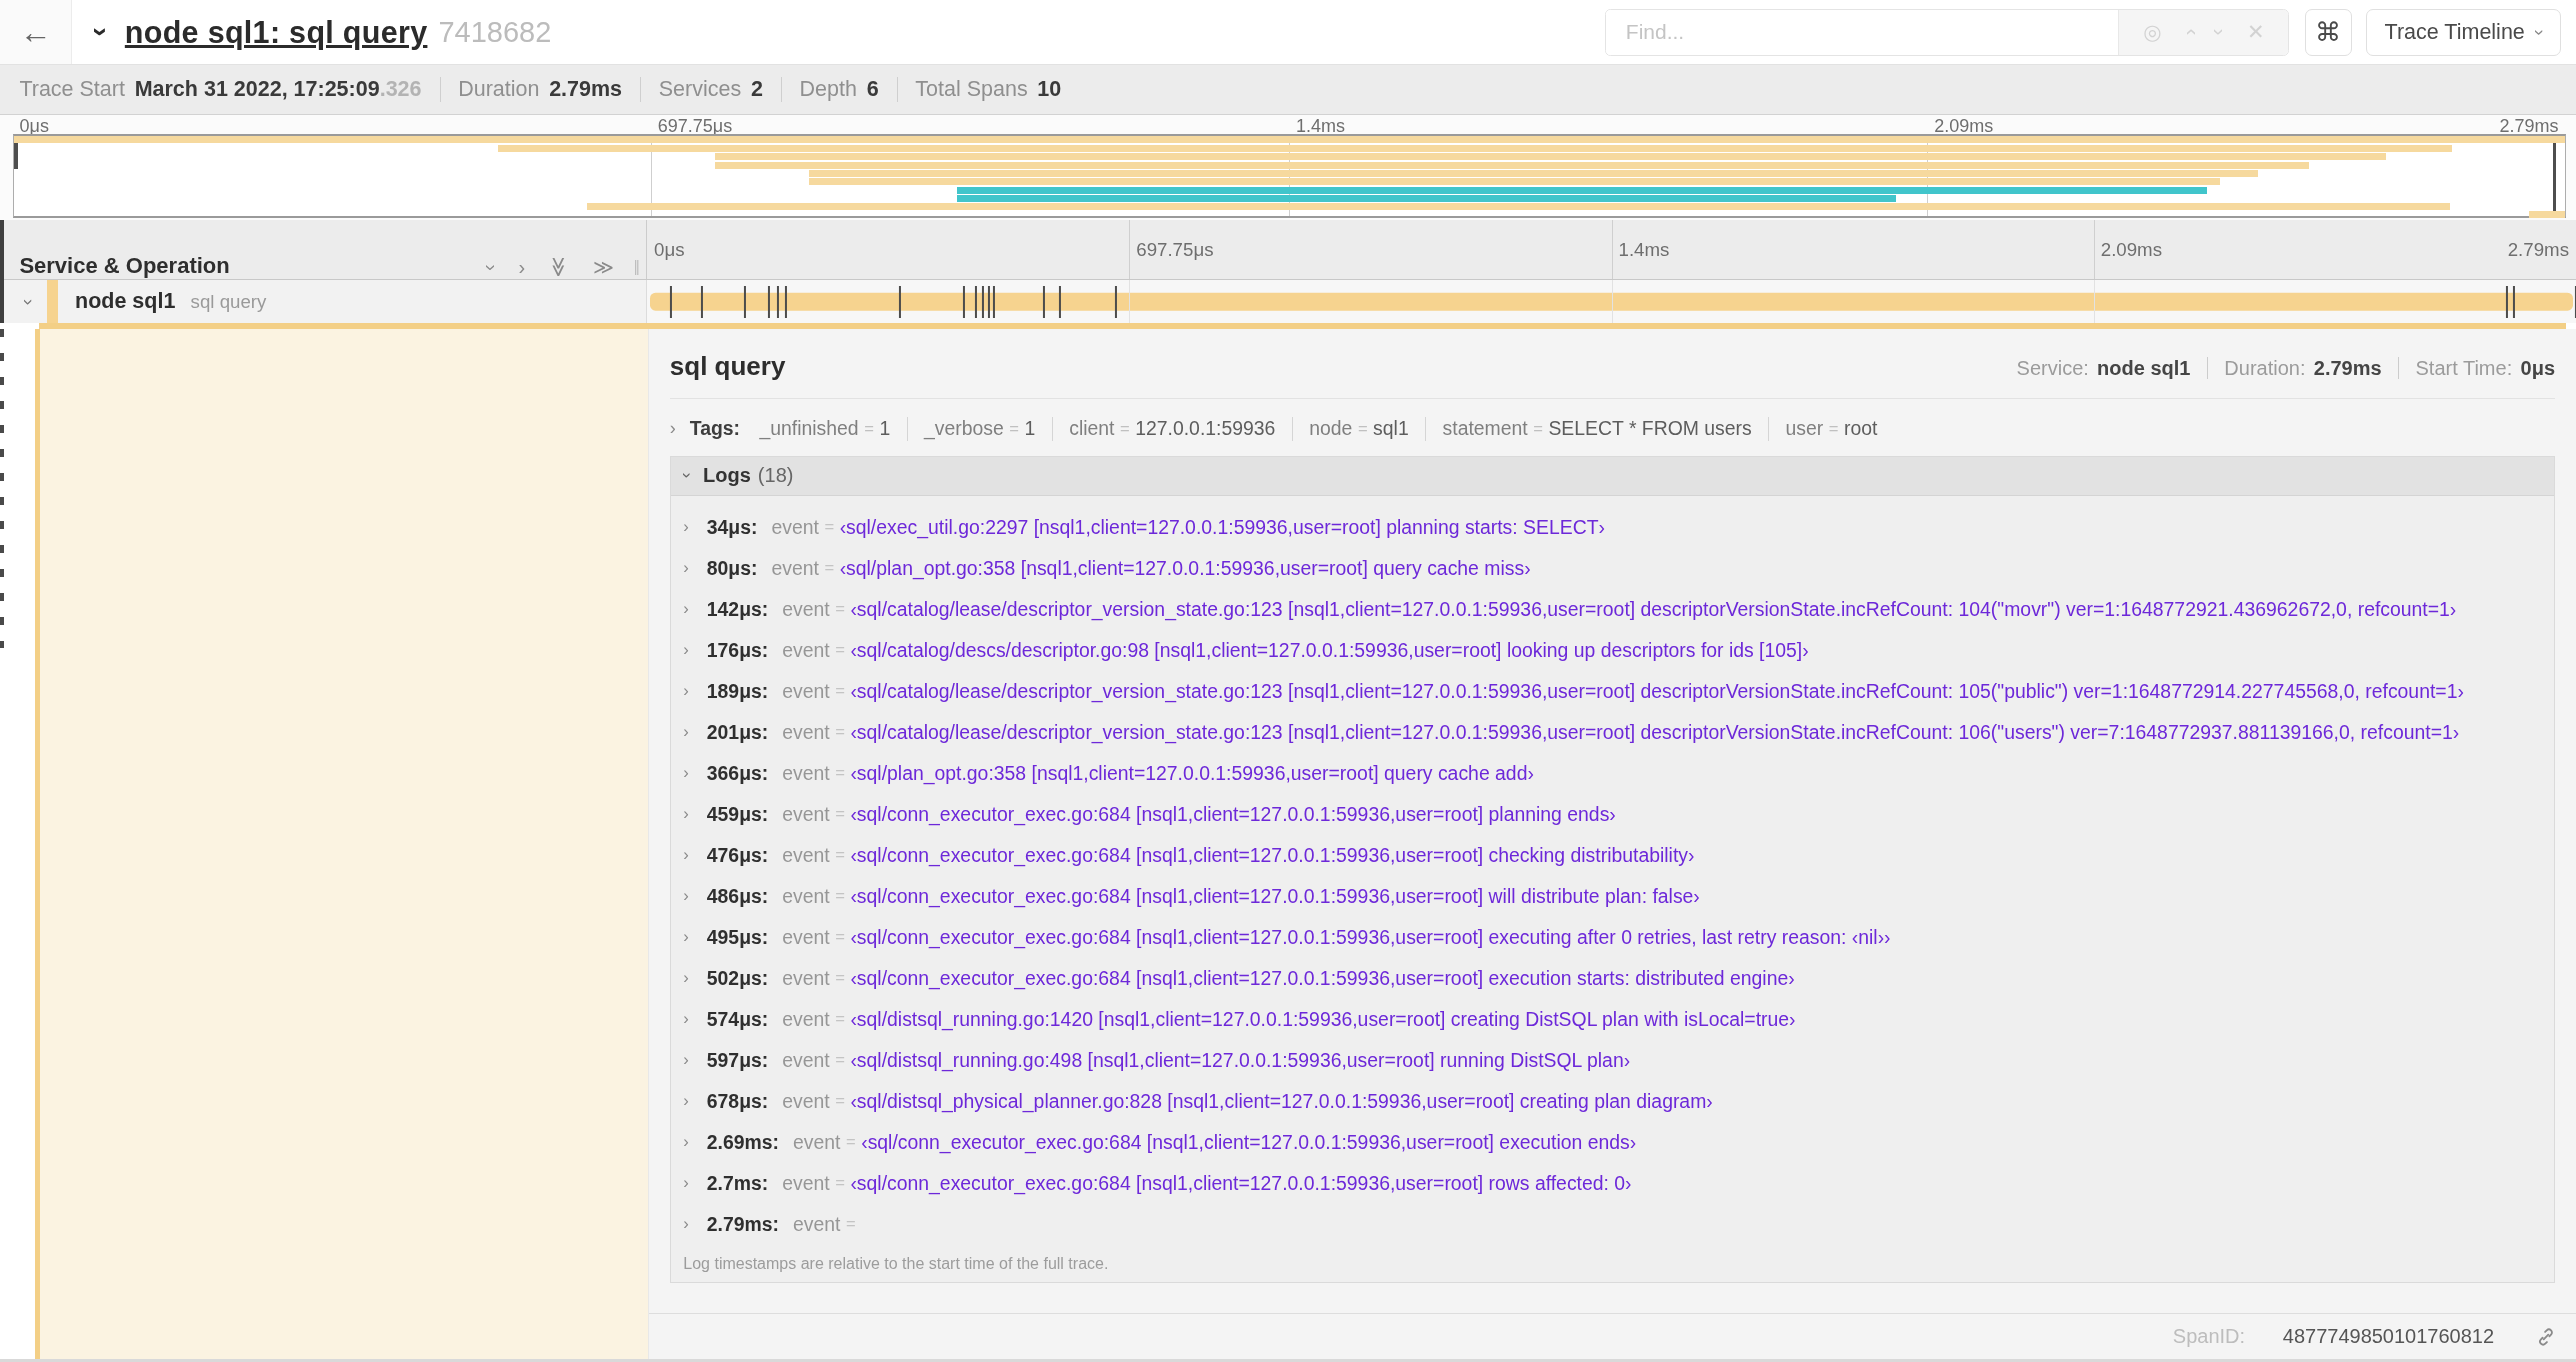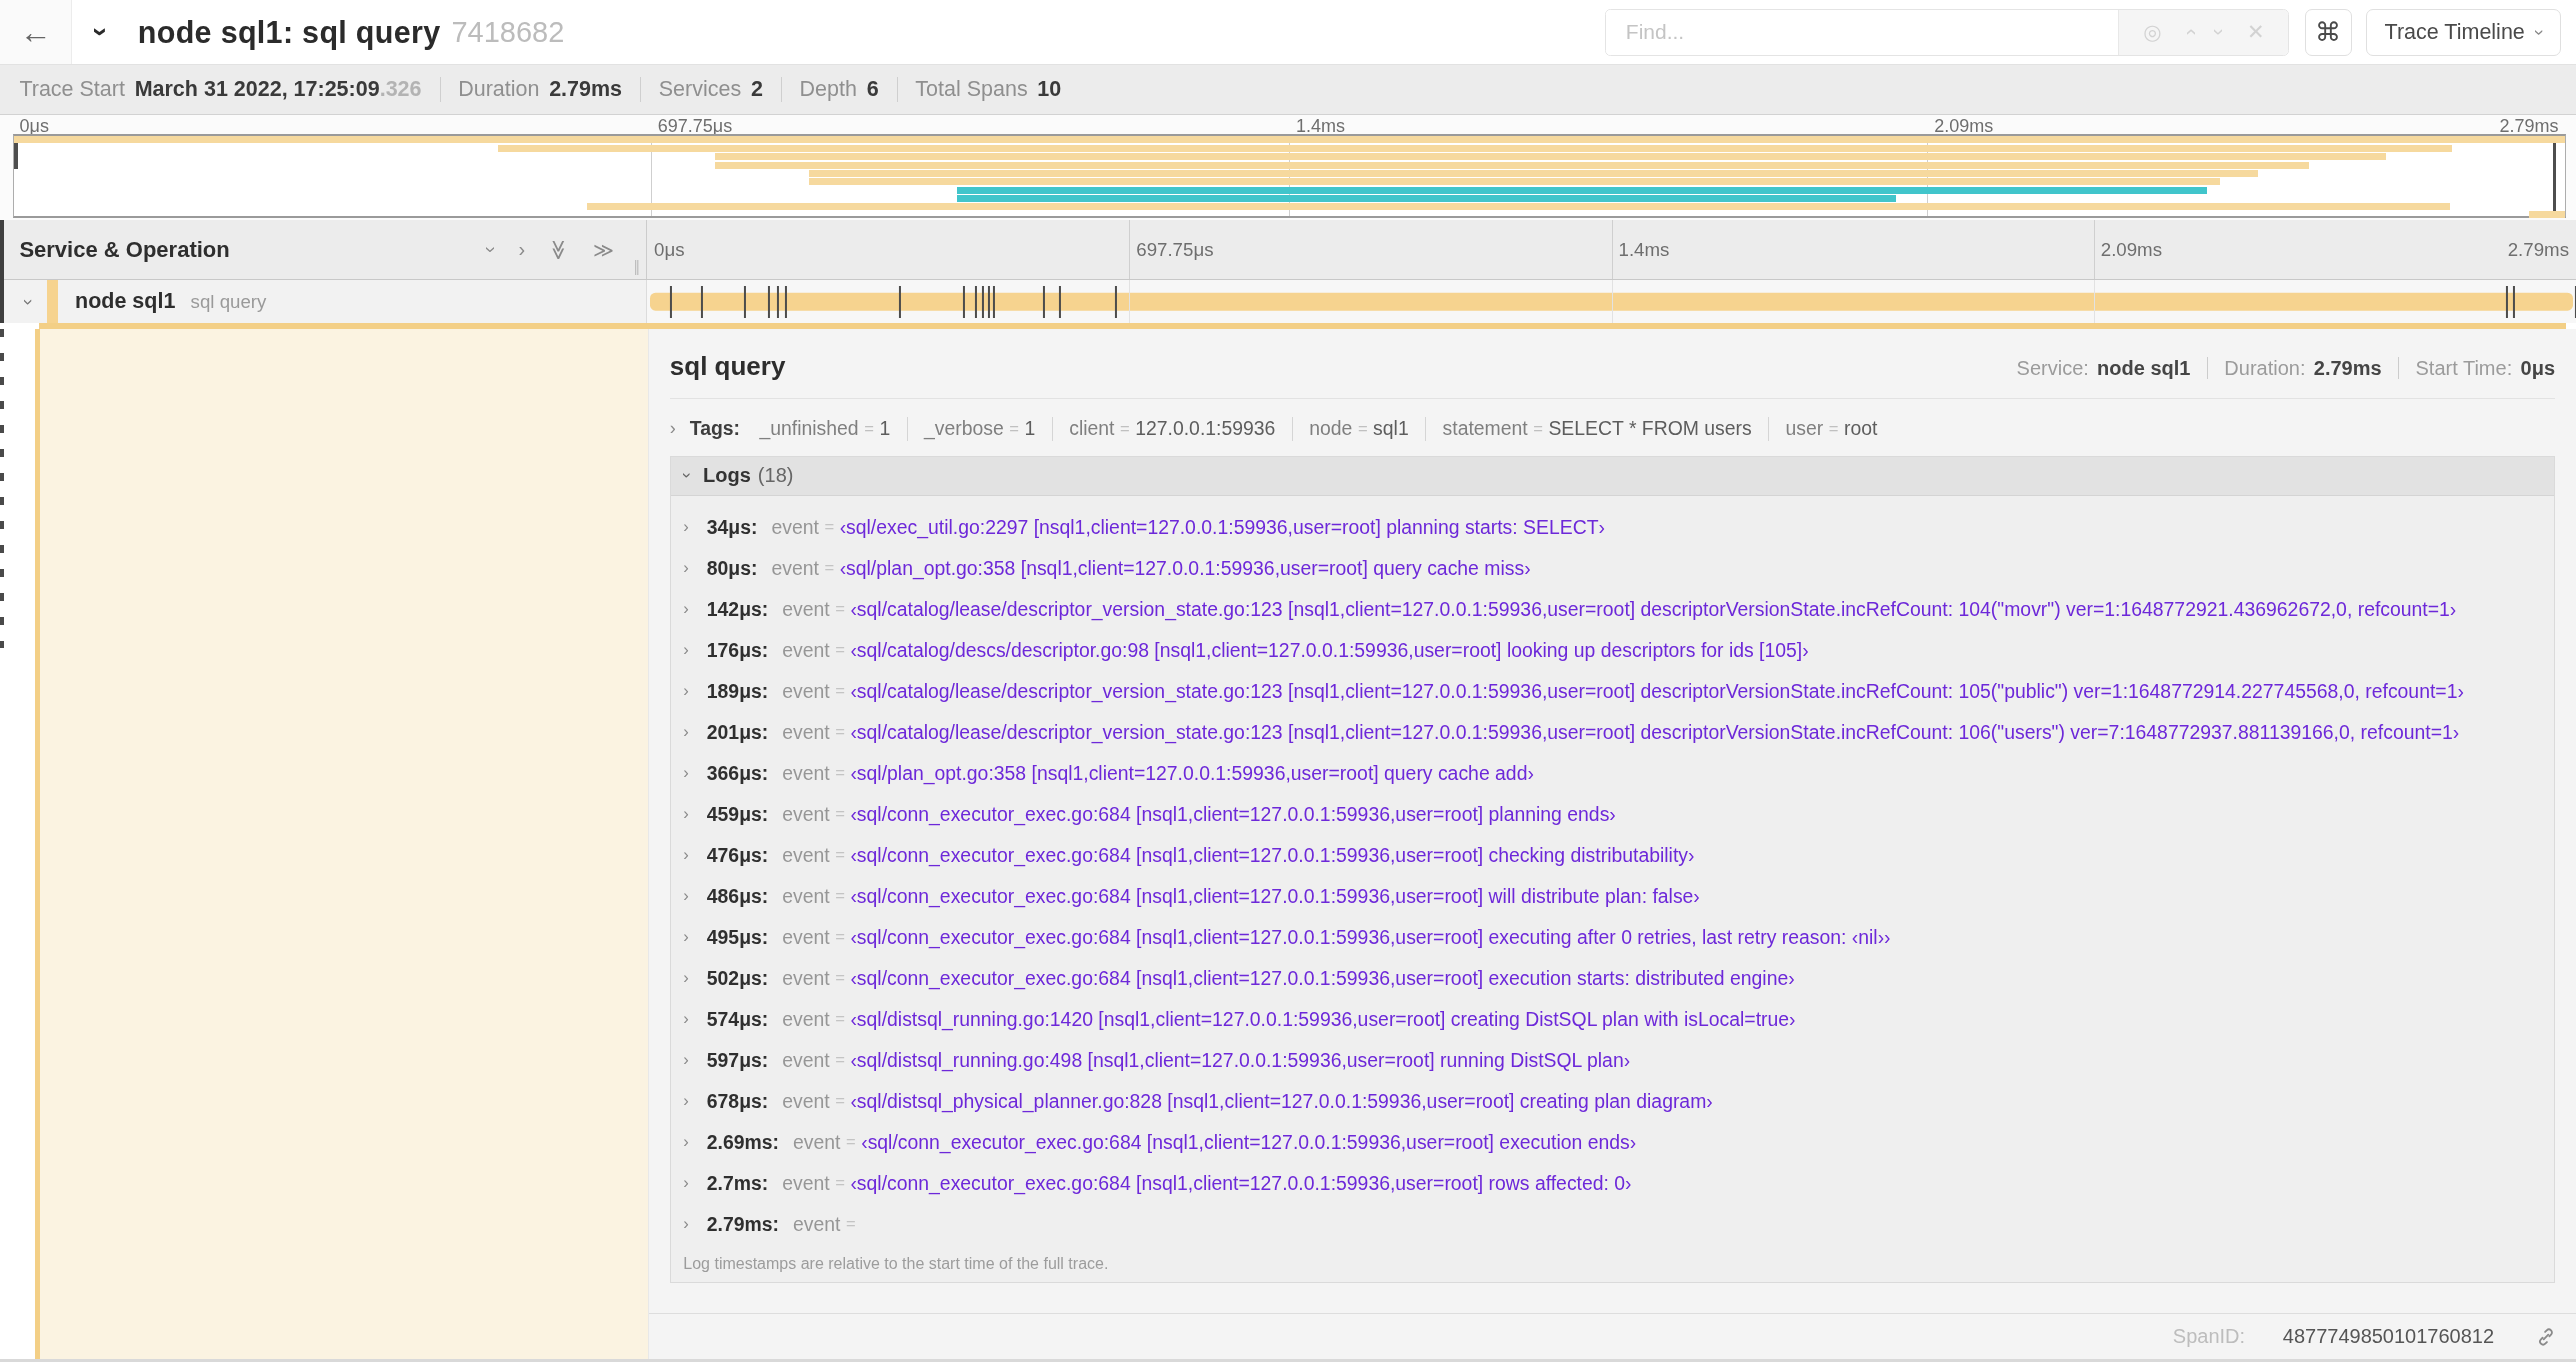--- a/index.html
+++ b/index.html
@@ -4,21 +4,21 @@
 <style>
   * { box-sizing: border-box; margin:0; padding:0; }
   html,body { width:2576px; height:1363px; overflow:hidden; }
   body { font-family:"Liberation Sans","DejaVu Sans",sans-serif; background:#fff; color:#333; }
   .app { width:2576px; height:1363px; display:flex; flex-direction:column; border-bottom:4.2px solid #d9d9d9; position:relative; }
 
   
   .topbar { height:64px; display:flex; align-items:center; background:#fff; flex:0 0 auto; }
   .back-btn { width:72px; height:64px; background:#fafafa; border:none; border-right:0.7px solid #ececec; font-size:32px; color:#666; cursor:pointer; }
   .title-chevron { margin-left:23.5px; font-size:28px; font-weight:700; color:#2b2b2b; display:inline-block; transform:rotate(90deg); cursor:pointer; }
-  .page-title { font-size:30.5px; font-weight:700; color:#2b2b2b; margin-left:33px; letter-spacing:0.3px; white-space:nowrap; }
+  .page-title { font-size:30.5px; font-weight:700; color:#2b2b2b; margin-left:20px; letter-spacing:0.3px; white-space:nowrap;text-decoration:underline; }
   .trace-id { font-size:29px; font-weight:400; color:#bcbcbc; margin-left:11px; }
   .find-group { margin-left:auto; display:flex; height:47px; width:684px; border:0.7px solid #e4e4e4; border-radius:5.5px; overflow:hidden; background:#fff; flex:0 0 auto; }
   .find-input { flex:1; border:none; outline:none; padding:0 19.4px; font-size:21px; color:#444; font-family:inherit; }
   .find-input::placeholder { color:#c4c4c4; }
   .find-suffix { width:170px; background:#f5f5f5; border-left:0.7px solid #e8e8e8; display:flex; align-items:center; justify-content:space-evenly; color:#d2d2d2; font-size:21px; }
   .find-suffix .ficon { cursor:pointer; }
   .rot90 { display:inline-block; transform:rotate(90deg); }
   .rotm90 { display:inline-block; transform:rotate(-90deg); }
   .cmd-btn { margin-left:15.2px; width:47px; height:47px; border:0.7px solid #e0e0e0; border-radius:7px; background:#fff; font-size:26px; color:#4a4a4a; cursor:pointer; flex:0 0 auto; }
   .dd-btn { margin:0 15.2px 0 14px; height:47px; border:0.7px solid #e0e0e0; border-radius:7px; background:#fff; font-size:21.5px; color:#4a4a4a; padding:0 18px; display:flex; gap:11px; align-items:center; cursor:pointer; font-family:inherit; flex:0 0 auto; }
@@ -37,21 +37,21 @@
   .mini-ruler { position:absolute; left:12.5px; right:10.4px; top:0; height:18.7px; font-size:18px; color:#6e6e6e; }
   .ruler-label { position:absolute; top:0.7px; white-space:nowrap; }
   .mini-canvas { position:absolute; left:12.5px; right:10.4px; top:18.7px; height:84px; background:#fff; border:0.7px solid #adadad; border-top:2.1px solid #9a9a9a; border-bottom:2.1px solid #9a9a9a; }
   .gridline { position:absolute; top:0; bottom:0; width:0.7px; background:#cfcfcf; }
   .mini-bar { position:absolute; height:7px; }
   .scrubber-left { position:absolute; left:0; top:0; width:4.8px; height:33px; background:#4e4e4e; cursor:ew-resize; }
   .scrubber-right { position:absolute; right:9px; top:0; bottom:0; width:2.8px; background:#4e4e4e; cursor:ew-resize; }
 
   
   .tl-header { height:60px; display:flex; background:#ececec; border-bottom:0.7px solid #c8c8c8; flex:0 0 auto; }
-  .tl-left { width:647px; flex:0 0 auto; display:flex; align-items:center; position:relative; border-right:0.7px solid #cccccc; }
+  .tl-left { width:647px; flex:0 0 auto; display:flex; align-items:flex-end; position:relative; border-right:0.7px solid #cccccc; }
   .tl-left-title { font-size:22px; font-weight:700; color:#2e2e2e; margin-left:19.4px; }
   .tl-icons { margin-left:auto; margin-right:32px; display:flex; gap:23.5px; color:#8a8a8a; font-size:20px; align-items:center; }
   .tl-icons span { cursor:pointer; }
   .col-resizer { position:absolute; right:5.5px; bottom:2.8px; color:#bdbdbd; font-size:15.2px; cursor:col-resize; }
   .tl-right { flex:1; position:relative; font-size:18.7px; color:#6e6e6e; }
   .tl-right .ruler-label { top:19.4px; }
 
   
   .span-row { height:43px; display:flex; flex:0 0 auto; }
   .row-left { width:647px; flex:0 0 auto; background:#f2f2f2; border-right:0.7px solid #dcdcdc; display:flex; align-items:center; position:relative; cursor:pointer; }

